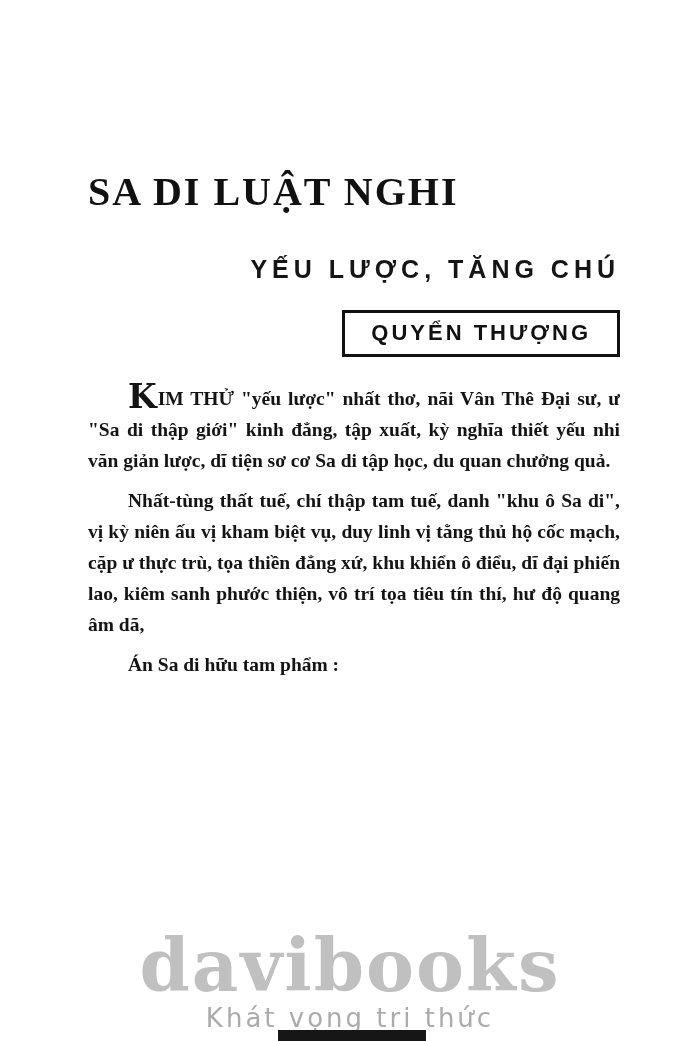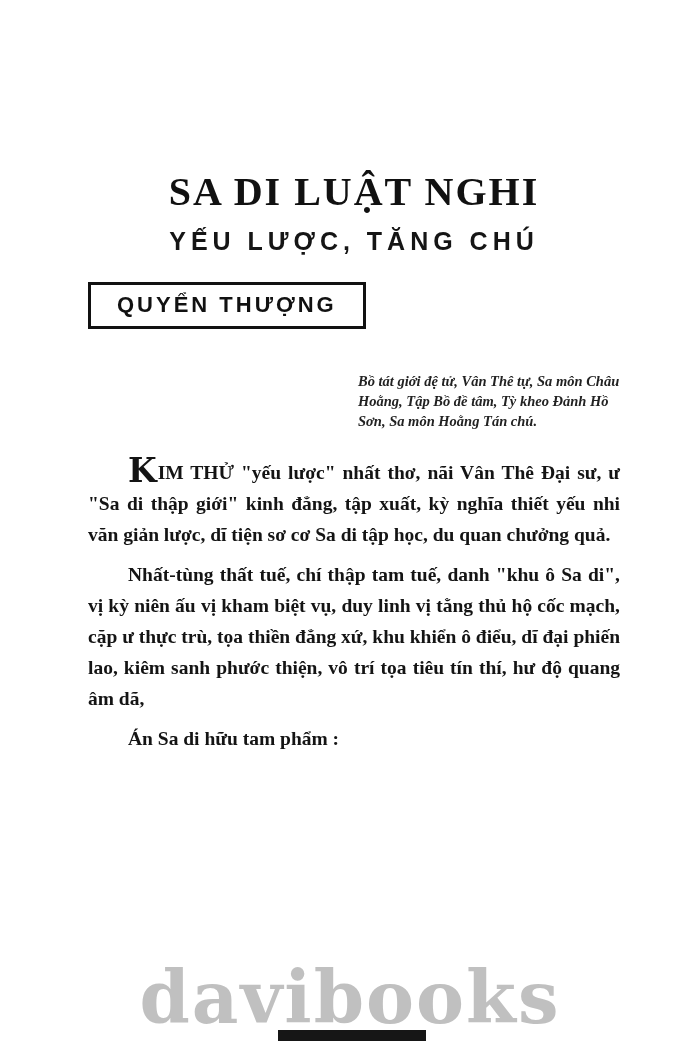--- a/index.html
+++ b/index.html
@@ -12,38 +12,38 @@
     font-family: "Liberation Serif", serif;
     color: #1a1a1a;
   }
   .page {
     position: relative;
     width: 700px;
     height: 1041px;
     padding: 168px 80px 0 88px;
   }
   .title {
-    text-align: center;
+    text-align: left;
     font-family: "Liberation Serif", "DejaVu Serif", serif;
     font-weight: bold;
     font-size: 40px;
     letter-spacing: 2px;
     color: #111;
   }
   .subtitle {
-    text-align: center;
+    text-align: right;
     font-family: "Liberation Sans", sans-serif;
     font-weight: bold;
     font-size: 25px;
     letter-spacing: 5px;
-    margin-top: 12px;
+    margin-top: 40px;
     color: #151515;
   }
   .volume-box-wrap {
-    text-align: left;
+    text-align: right;
     margin-top: 26px;
   }
   .volume-box {
     display: inline-block;
     border: 3px solid #111;
     padding: 7px 26px 8px 26px;
     font-family: "Liberation Sans", sans-serif;
     font-weight: bold;
     font-size: 22px;
     letter-spacing: 3px;
@@ -119,32 +119,32 @@
   <h1 class="title">SA DI LUẬT NGHI</h1>
 
   <h2 class="subtitle">YẾU LƯỢC, TĂNG CHÚ</h2>
 
   <div class="volume-box-wrap">
     <div class="volume-box">
       <span>QUYỂN THƯỢNG</span>
     </div>
   </div>
 
-  <div class="attribution">Bồ tát giới đệ tử, Vân Thê tự, Sa môn Châu Hoằng, Tập Bồ đề tâm, Tỳ kheo Đảnh Hồ Sơn, Sa môn Hoằng Tán chú.</div>
 
   <div class="body-text">
 
     <p><span class="lead-char">K</span><span>IM THỬ "yếu lược" nhất thơ, nãi Vân Thê Đại sư, ư "Sa di thập giới" kinh đẳng, tập xuất, kỳ nghĩa thiết yếu nhi văn giản lược, dĩ tiện sơ cơ Sa di tập học, du quan chưởng quả.</span></p>
 
     <p>Nhất-tùng thất tuế, chí thập tam tuế, danh "khu ô Sa di", vị kỳ niên ấu vị kham biệt vụ, duy linh vị tằng thủ hộ cốc mạch, cặp ư thực trù, tọa thiền đẳng xứ, khu khiển ô điểu, dĩ đại phiến lao, kiêm sanh phước thiện, vô trí tọa tiêu tín thí, hư độ quang âm dã,</p>
 
     <p>Án Sa di hữu tam phẩm :</p>
 
 
   </div>
 
   <div class="watermark">
     <div class="watermark-brand">davibooks</div>
+    <div class="watermark-tagline">Khát vọng tri thức</div>
   </div>
 
   <div class="bottom-bar"></div>
 
 </div>
 
 </body></html>

